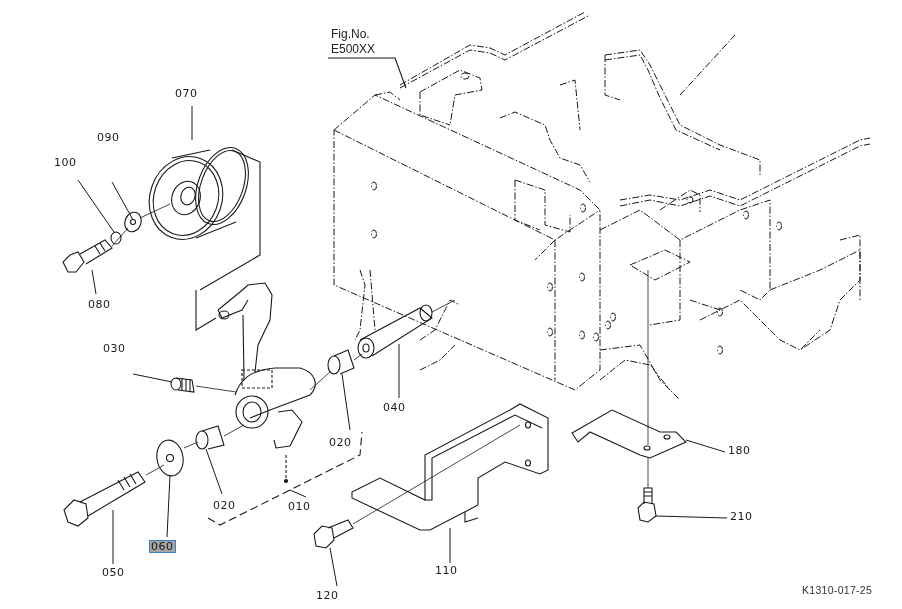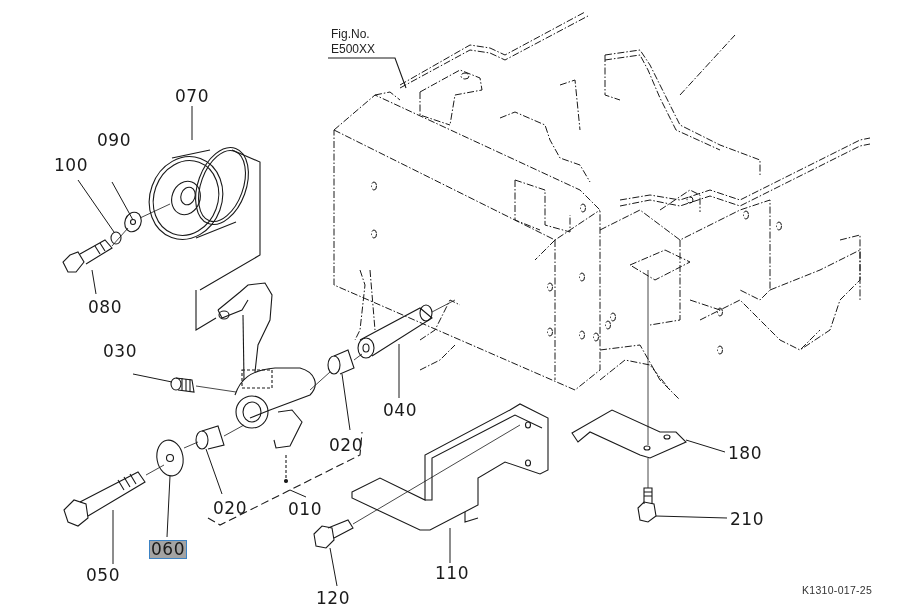--- a/index.html
+++ b/index.html
@@ -1,18 +1,18 @@
 <!DOCTYPE html>
 <html><head>
 <meta charset="utf-8">
 <style>
   html, body { margin:0; padding:0; background:#ffffff; }
   body { width:902px; height:609px; position:relative; overflow:hidden; font-family:"Liberation Sans", sans-serif; }
   #diagram { position:absolute; left:0; top:0; width:902px; height:609px; }
-  .lbl { position:absolute; font-family:"DejaVu Sans", sans-serif; font-size:17px; color:#1a1a1a; letter-spacing:0.5px; line-height:1; white-space:nowrap; cursor:pointer; }
+  .lbl { position:absolute; font-family:"DejaVu Sans", sans-serif; font-size:11px; color:#1a1a1a; letter-spacing:0.5px; line-height:1; white-space:nowrap; cursor:pointer; }
   .lbl.hl { background:#a3a3a3; outline:1px solid #3b82c4; padding:0 1px; }
   .fig { position:absolute; font-size:12px; color:#222; line-height:15px; white-space:nowrap; }
   .code { position:absolute; font-size:10.5px; color:#333; white-space:nowrap; letter-spacing:0.3px; }
   svg line, svg path, svg ellipse, svg rect, svg polygon, svg circle { vector-effect:non-scaling-stroke; }
 </style>
 </head>
 <body>
 
 <svg id="diagram" viewBox="0 0 902 609" xmlns="http://www.w3.org/2000/svg">
   <g fill="none" stroke="#1a1a1a" stroke-width="1.1">
@@ -219,19 +219,19 @@
 <span class="lbl" style="left:175px;top:88px;">070</span>
 <span class="lbl" style="left:97px;top:132px;">090</span>
 <span class="lbl" style="left:54px;top:157px;">100</span>
 <span class="lbl" style="left:88px;top:299px;">080</span>
 <span class="lbl" style="left:103px;top:343px;">030</span>
 <span class="lbl" style="left:383px;top:402px;">040</span>
 <span class="lbl" style="left:329px;top:437px;">020</span>
 <span class="lbl" style="left:213px;top:500px;">020</span>
 <span class="lbl" style="left:288px;top:501px;">010</span>
 <span class="lbl hl" style="left:150px;top:541px;">060</span>
-<span class="lbl" style="left:86px;top:567px;">050</span>
+<span class="lbl" style="left:102px;top:567px;">050</span>
 <span class="lbl" style="left:316px;top:590px;">120</span>
 <span class="lbl" style="left:435px;top:565px;">110</span>
 <span class="lbl" style="left:728px;top:445px;">180</span>
 <span class="lbl" style="left:730px;top:511px;">210</span>
 
 <span class="code" style="left:792px;top:584px;padding-left:10px;">K1310-017-25</span>
 
 </body></html>

